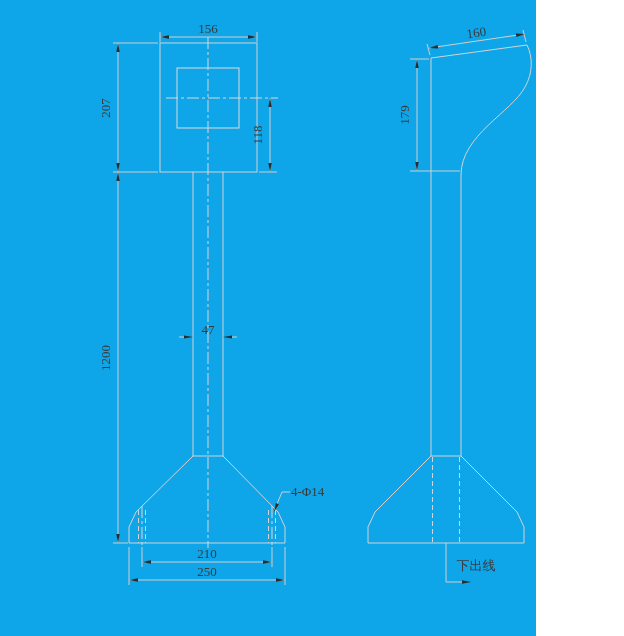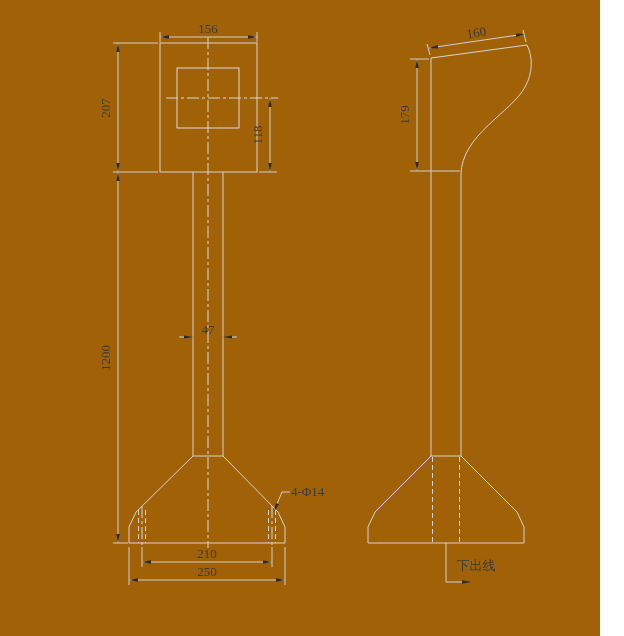--- a/index.html
+++ b/index.html
@@ -1,16 +1,16 @@
 <!DOCTYPE html>
 <html><head>
 <meta charset="utf-8">
 <style>
   html,body{margin:0;padding:0;background:#ffffff;}
-  .stage{width:600px;height:636px;position:relative;background:#a16207;overflow:hidden;}
+  .stage{width:536px;height:636px;position:relative;background:#0ea5e9;overflow:hidden;}
   svg{display:block;}
   .geo{stroke:#d3d3d3;stroke-width:1;fill:none;}
   .geo-light{stroke:#dcdcdc;stroke-width:1;fill:none;}
   .hidden-line{stroke:#d3d3d3;stroke-width:1;fill:none;stroke-dasharray:5,3;}
   .centerline{stroke:#d8d8d8;stroke-width:1;fill:none;stroke-dasharray:12,3,3,3;}
   .dimline{stroke:#cfcfcf;stroke-width:1;fill:none;}
   .arrow{fill:#2b2b2b;stroke:none;}
   .dimtext{font-family:"Liberation Serif","DejaVu Serif",serif;font-size:13px;fill:#3a3a3a;}
   .cjktext{font-family:"DejaVu Sans","Liberation Sans",sans-serif;font-size:13px;fill:#3a3a3a;}
 </style>

